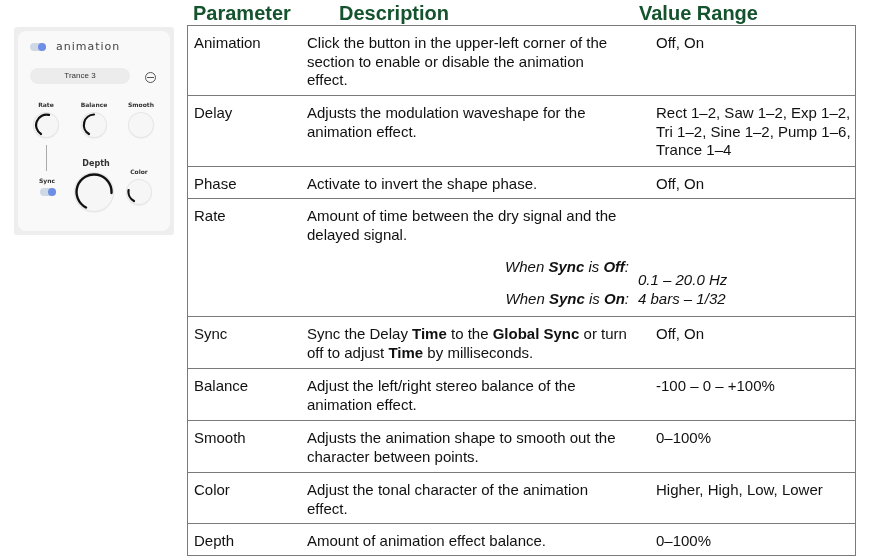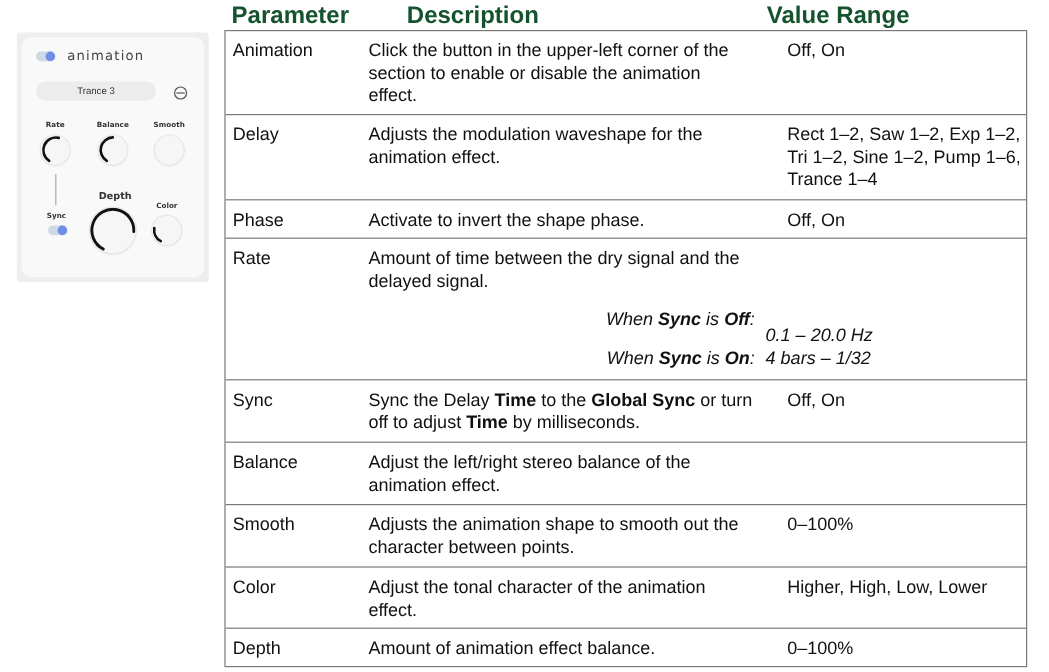--- a/index.html
+++ b/index.html
@@ -162,20 +162,21 @@
 
   <div class="row" style="top:291px; height:52px;">
     <div class="cell c-param">Sync</div>
     <div class="cell c-desc"><span>Sync the Delay </span><b>Time</b><span> to the </span><b>Global Sync</b><span> or turn off to adjust </span><b>Time</b><span> by milliseconds.</span></div>
     <div class="cell c-val">Off, On</div>
   </div>
 
   <div class="row" style="top:343px; height:52px;">
     <div class="cell c-param">Balance</div>
     <div class="cell c-desc">Adjust the left/right stereo balance of the animation effect.</div>
+    <div class="cell c-val">-100 – 0 – +100%</div>
   </div>
 
   <div class="row" style="top:395px; height:52px;">
     <div class="cell c-param">Smooth</div>
     <div class="cell c-desc">Adjusts the animation shape to smooth out the character between points.</div>
     <div class="cell c-val">0–100%</div>
   </div>
 
   <div class="row" style="top:447px; height:51px;">
     <div class="cell c-param">Color</div>

